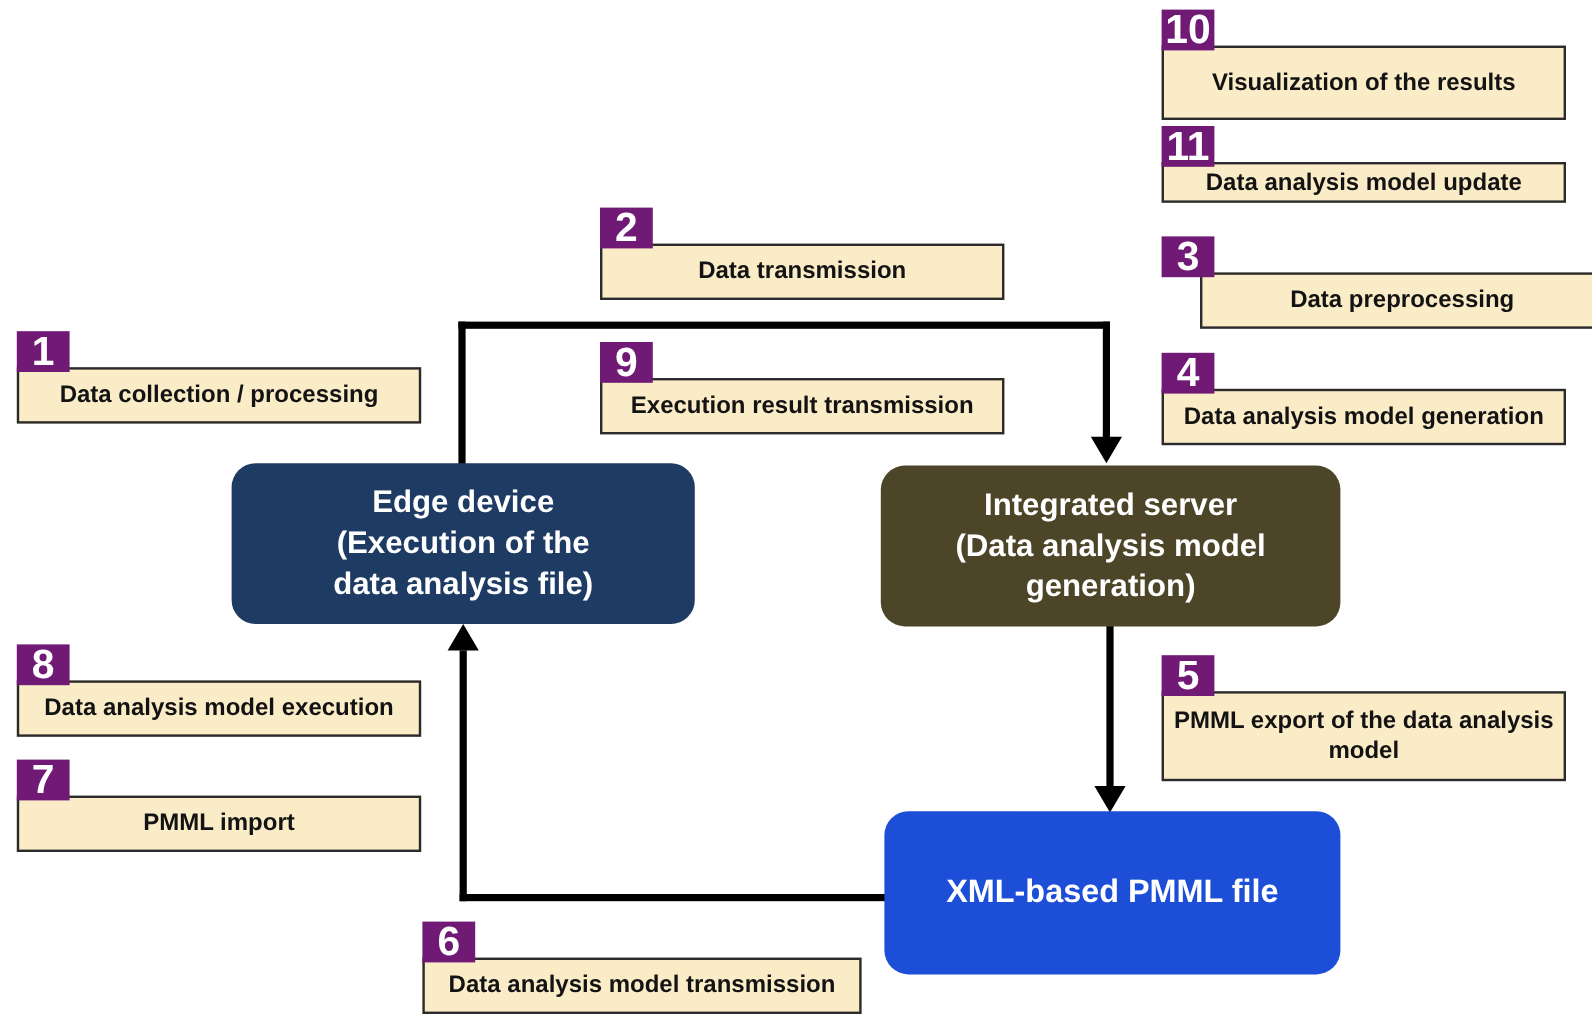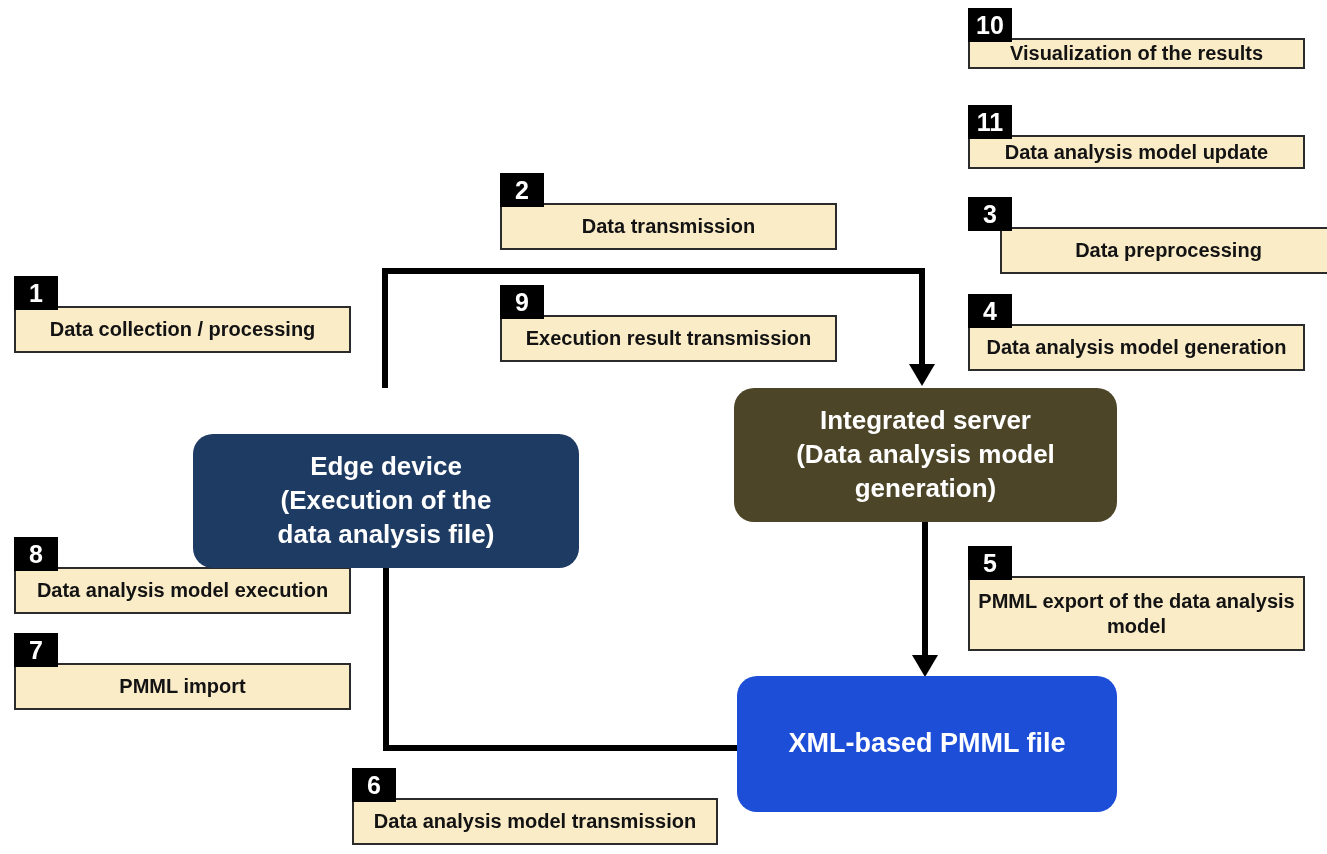--- a/index.html
+++ b/index.html
@@ -21,23 +21,23 @@
   
   .callout {
     position: absolute;
   }
   .callout .badge {
     position: absolute;
     left: 0;
     top: 0;
     width: 44px;
     height: 34px;
-    background: #000000;
+    background: #701a75;
     color: #ffffff;
-    font-size: 25px;
+    font-size: 34px;
     font-weight: 700;
     line-height: 34px;
     text-align: center;
     letter-spacing: 0px;
     z-index: 3;
     font-family: "Liberation Sans", sans-serif;
   }
   .callout .body {
     position: absolute;
     left: 0;
@@ -66,21 +66,21 @@
     color: #ffffff;
     font-weight: 700;
     display: flex;
     align-items: center;
     justify-content: center;
     text-align: center;
     line-height: 1.3;
     z-index: 5;
     font-family: "Liberation Sans", sans-serif;
   }
-  .node-edge      { background: #1e3b63; margin-top: 48px; }
+  .node-edge      { background: #1e3b63; }
   .node-server    { background: #4c4528; }
   .node-file      { background: #1d4ed8; }
 
   
   .line {
     position: absolute;
     background: #000000;
     z-index: 1;
   }
   .arrowhead {
@@ -132,21 +132,21 @@
       <div>generation)</div>
     </div>
   </div>
 
   <div class="node node-file" style="left:737px; top:676px; width:380px; height:136px; font-size:27px;">
     <div>XML-based PMML file</div>
   </div>
 
   <div class="callout" style="left:968px; top:8px;">
     <div class="badge">10</div>
-    <div class="body" style="width:337px; height:31px;">Visualization of the results</div>
+    <div class="body" style="width:337px; height:62px;">Visualization of the results</div>
   </div>
 
   <div class="callout" style="left:968px; top:105px;">
     <div class="badge">11</div>
     <div class="body" style="width:337px; height:34px;">Data analysis model update</div>
   </div>
 
   <div class="callout" style="left:968px; top:197px;">
     <div class="badge">3</div>
     <div class="body" style="width:337px; height:47px;margin-left:32px;">Data preprocessing</div>

